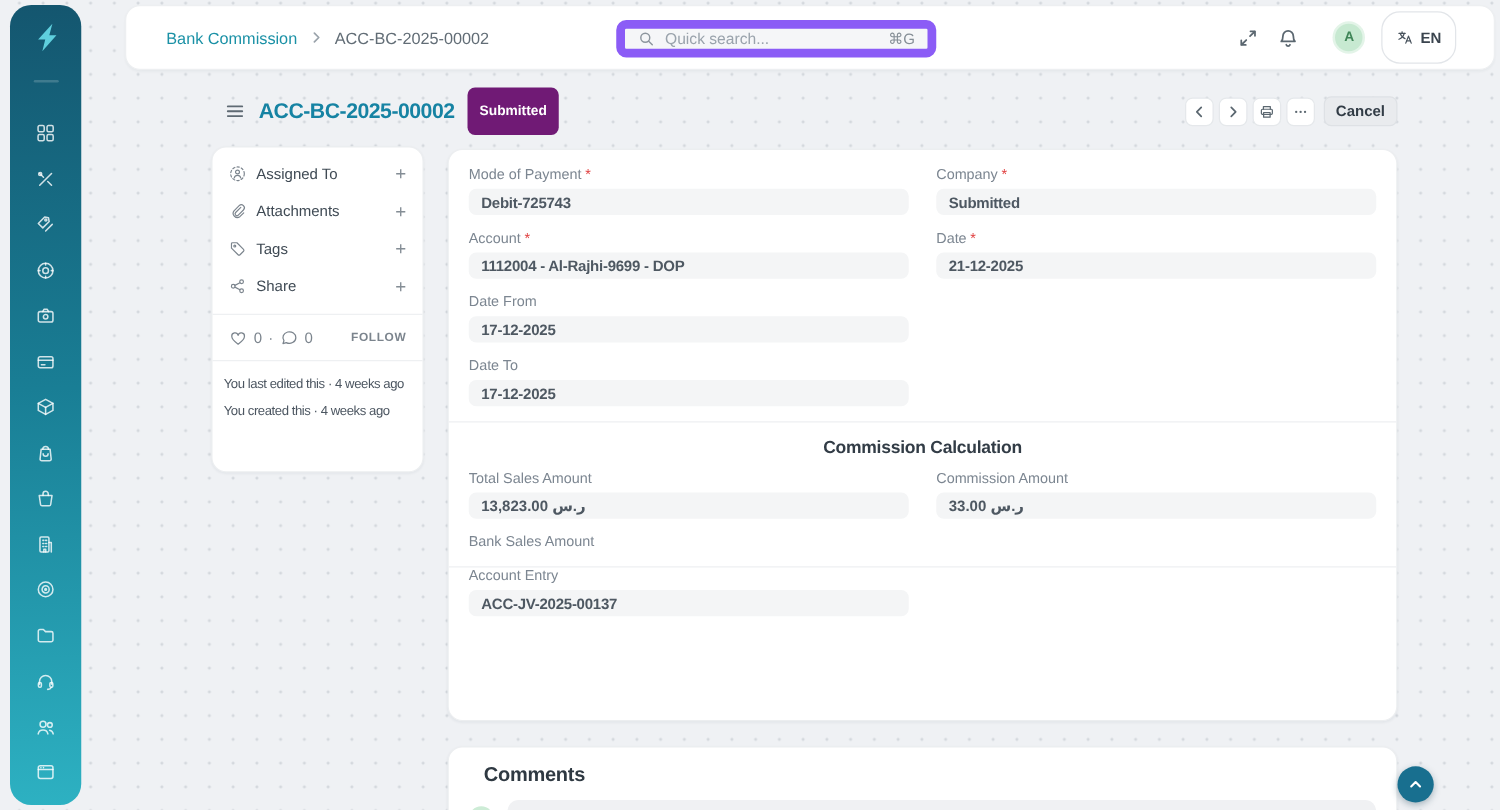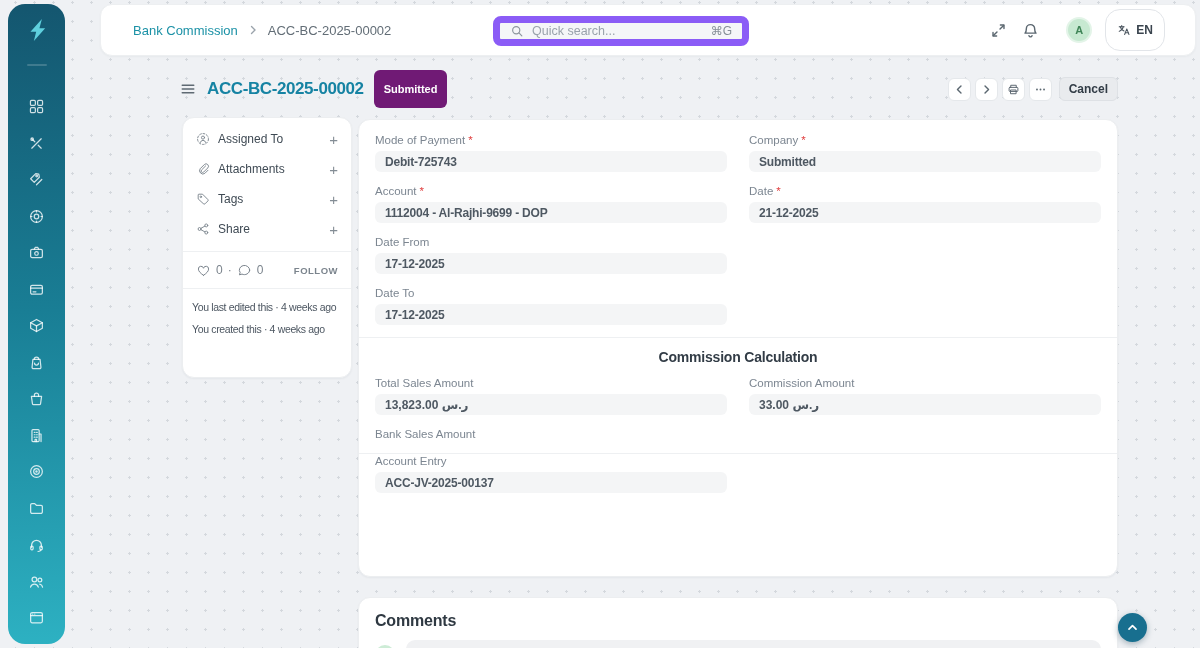--- a/index.html
+++ b/index.html
@@ -71,21 +71,21 @@
     display:flex; align-items:center; justify-content:center; color:#5b6770; cursor:pointer;
   }
   .tb-btn svg { width:13px; height:13px; }
   .cancel-btn {
     height:24px; padding:0 9px; margin-left:3px; background:#e9ebee; border:1px solid #dee1e5; border-radius:6px;
     font-size:12px; font-weight:bold; color:#323c46; display:flex; align-items:center; cursor:pointer;
   }
 
   
   .info-panel {
-    position:absolute; left:182px; top:117px; width:170px; height:261px;
+    position:absolute; left:169px; top:117px; width:170px; height:261px;
     background:#fff; border:1px solid #eceef0; border-radius:12px; padding-top:6px;
     box-shadow:0 1px 2px rgba(25,39,52,.05); z-index:1;
   }
   .ip-row { height:30px; display:flex; align-items:center; gap:8px; padding:0 13px; font-size:12px; color:#3f4a54; cursor:pointer; }
   .ip-row .ic { width:14px; height:14px; color:#7b848d; }
   .ip-plus { margin-left:auto; color:#848d95; font-size:15px; line-height:1; cursor:pointer; }
   .ip-div { height:1px; background:#eef0f2; margin-top:7px; }
   .likes-row { height:36px; display:flex; align-items:center; gap:5px; padding:0 13px; font-size:12px; color:#7b848d; }
   .likes-row .ic { width:15px; height:15px; color:#7b848d; cursor:pointer; }
   .follow { margin-left:auto; font-size:9.5px; font-weight:bold; letter-spacing:.5px; color:#7b848d; cursor:pointer; }
@@ -109,21 +109,21 @@
   }
   .card-div { height:1px; background:#eef0f2; margin:0 -16px; }
   .section-title { font-size:14px; font-weight:bold; color:#323c46; margin:11px 0 11px; letter-spacing:-.2px; }
 
   
   .comments-card {
     position:absolute; left:358px; top:597px; width:760px; height:92px;
     background:#fff; border:1px solid #eceef0; border-radius:12px; padding:14px 16px;
     box-shadow:0 1px 2px rgba(25,39,52,.05);
   }
-  .comments-title { font-size:16px; font-weight:bold; color:#2f3942; letter-spacing:-.2px; }
+  .comments-title { font-size:16px; font-weight:bold; color:#2f3942; letter-spacing:-.2px;margin-left:12px; }
   .composer { display:flex; align-items:center; gap:11px; margin-top:10px; }
   .c-avatar { width:20px; height:20px; border-radius:50%; background:#cdecd6; flex:none; }
   .c-input { flex:1; height:30px; background:#f0f1f3; border-radius:9px; cursor:text; }
 
   
   .fab {
     position:absolute; left:1118px; top:613px; width:29px; height:29px; border-radius:50%;
     background:#186f8f; display:flex; align-items:center; justify-content:center;
     box-shadow:0 2px 6px rgba(20,60,80,.35); cursor:pointer; z-index:5;
   }

